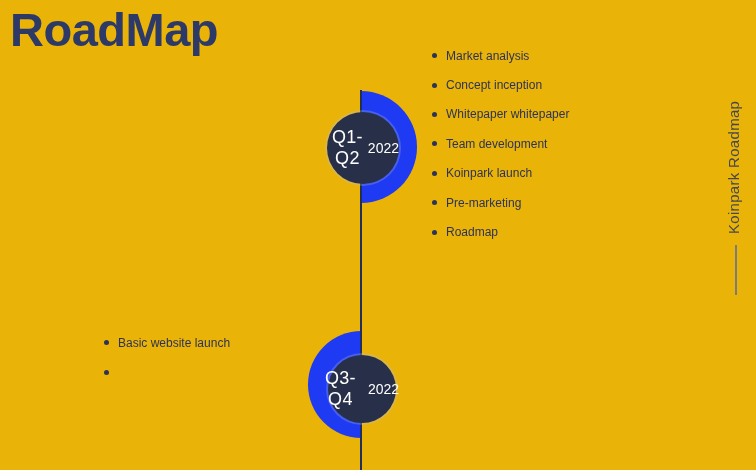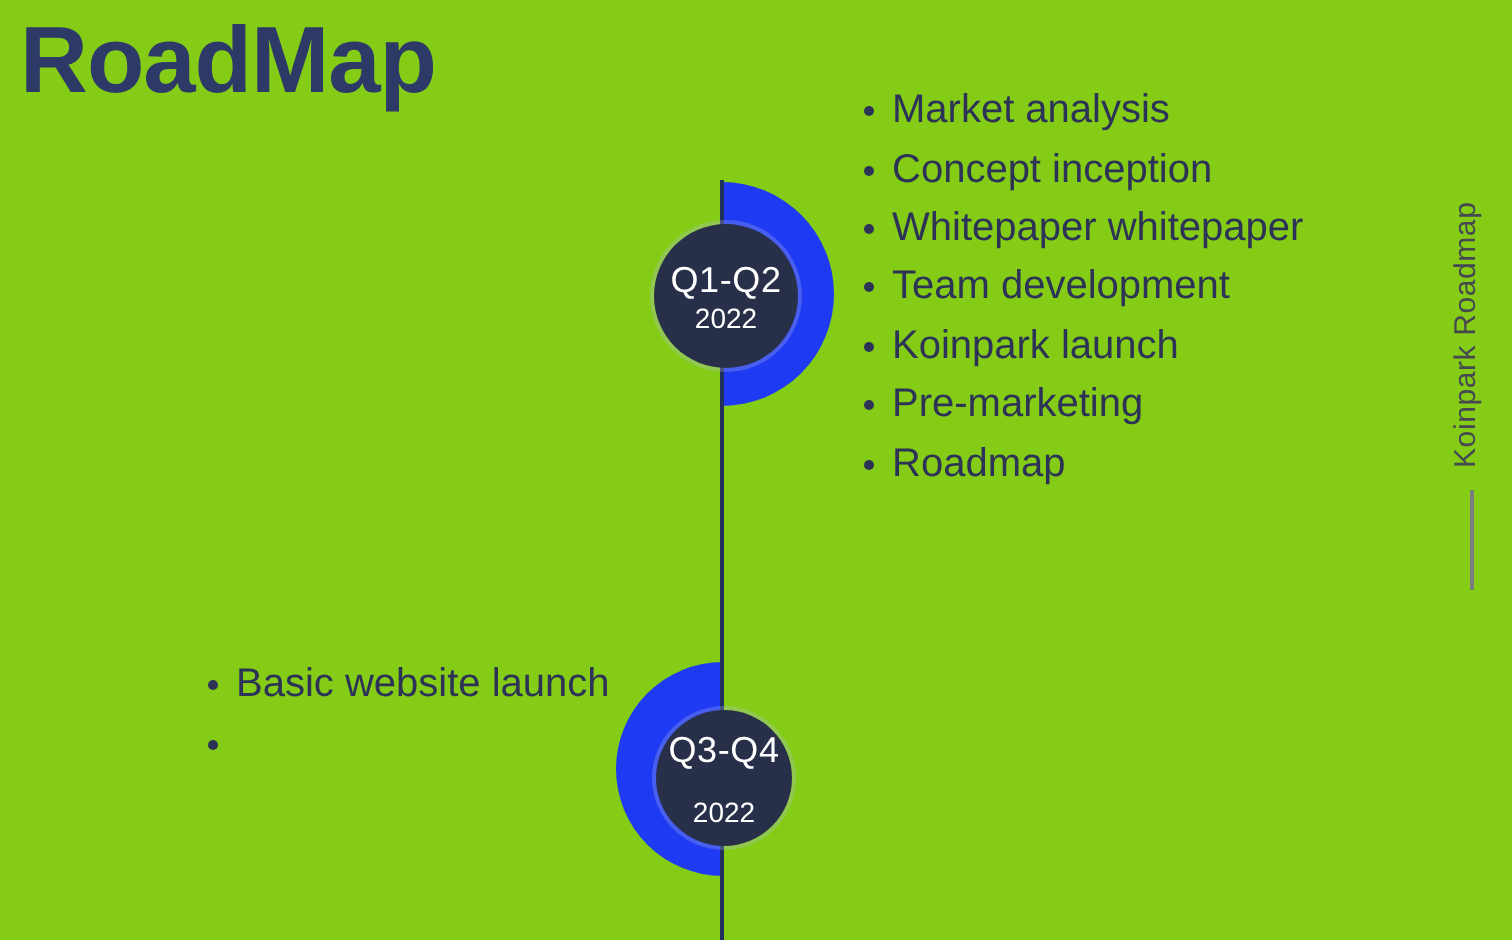--- a/index.html
+++ b/index.html
@@ -11,21 +11,21 @@
     --tick:#7c7c7c;
     --title:#2d3a68;
   }
   *{margin:0;padding:0;box-sizing:border-box;}
   html,body{background:#ffffff;}
   body{font-family:"Liberation Sans", sans-serif;}
   .canvas{
     position:relative;
     width:756px;
     height:470px;
-    background:#84cc16;
+    background:#eab308;
     overflow:hidden;
   }
   .title{
     position:absolute;
     left:10px;
     top:2px;
     font-size:47px;
     font-weight:700;
     letter-spacing:-0.5px;
     color:var(--title);
@@ -59,21 +59,21 @@
     height:107px;
     border-radius:107px 0 0 107px;
   }
   .node{
     position:absolute;
     border-radius:50%;
     background:var(--navy);
     box-shadow:0 0 0 2px rgba(178,190,235,0.28);
     z-index:3;
     display:flex;
-    flex-direction:column;
+    flex-direction:row;
     align-items:center;
     justify-content:center;
     color:#ffffff;
     text-align:center;
   }
   .node-1{
     left:327px;
     top:112px;
     width:72px;
     height:72px;
@@ -105,21 +105,21 @@
   }
   .list-left{
     left:104px;
     top:328px;
   }
   .item{
     height:29.4px;
     display:flex;
     align-items:center;
     gap:9px;
-    font-size:20px;
+    font-size:12px;
     color:var(--ink);
     white-space:nowrap;
   }
   .dot{
     flex:0 0 auto;
     width:5px;
     height:5px;
     border-radius:50%;
     background:var(--ink);
   }

